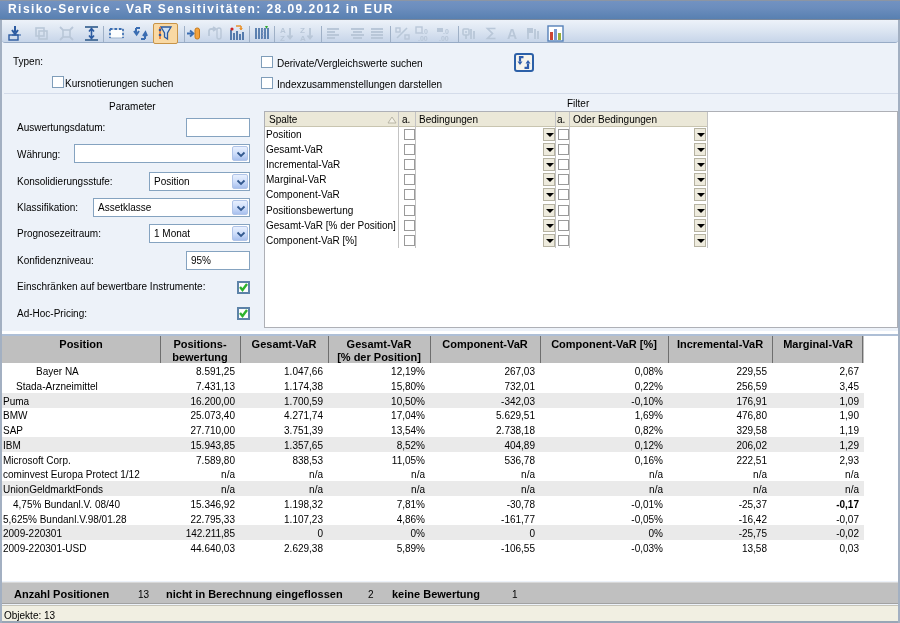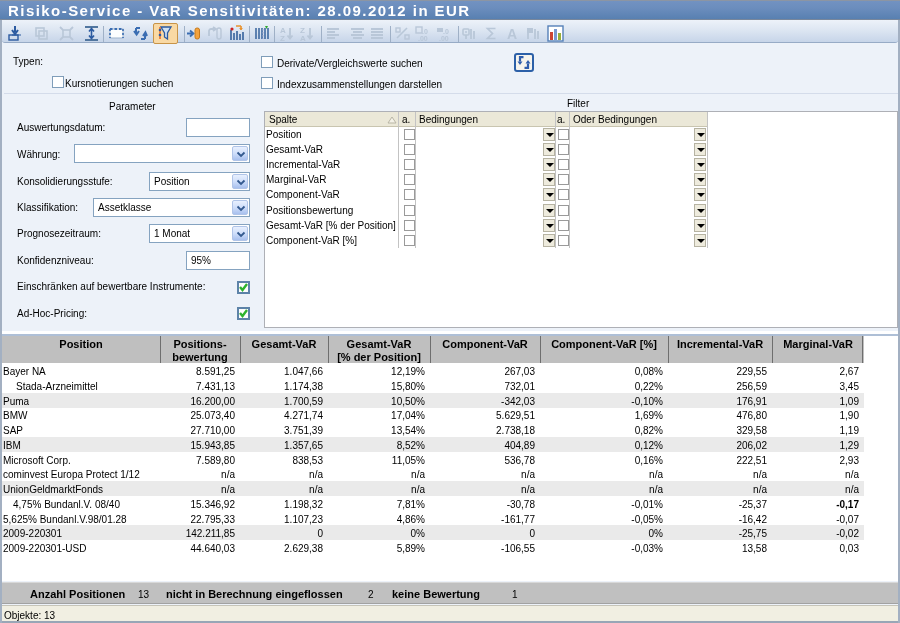--- a/index.html
+++ b/index.html
@@ -11,21 +11,21 @@
   border-left:2px solid #a3b0c2; border-right:2px solid #a3b0c2;
 }
 .abs { position:absolute; }
 .lbl { position:absolute; font-size:10px; white-space:nowrap; }
 
 #title {
   position:absolute; left:-2px; top:0; width:900px; height:20px;
   background:linear-gradient(180deg,#7292c1 0%,#6b8dbd 40%,#5880b1 100%);
   border-top:1px solid #8c95a3; border-bottom:1px solid #79879b;
 }
-#title span { position:absolute; left:8px; top:1px; font-size:15px; font-weight:bold; color:#fff; letter-spacing:1.45px; }
+#title span { position:absolute; left:8px; top:1px; font-size:12px; font-weight:bold; color:#fff; letter-spacing:1.45px; }
 
 #toolbar {
   position:absolute; left:0px; top:20px; width:896px; height:23px;
   background:linear-gradient(180deg,#edf2f9 0%,#dde6f2 45%,#c7d5e9 100%);
   border-bottom:1px solid #97abc6; border-radius:3px;
 }
 .sep { position:absolute; top:26px; width:1px; height:16px; background:#9fb0c6; }
 .ico { position:absolute; top:25px; width:17px; height:17px; }
 #filtbox { position:absolute; left:151px; top:23px; width:25px; height:21px; background:#f9d9a4; border:1px solid #c89448; border-radius:2px; }
 
@@ -369,21 +369,21 @@
       <div class="hsep" style="left:238px;"></div>
       <div class="hsep" style="left:326px;"></div>
       <div class="hsep" style="left:428px;"></div>
       <div class="hsep" style="left:538px;"></div>
       <div class="hsep" style="left:666px;"></div>
       <div class="hsep" style="left:770px;"></div>
       <div class="hsep" style="left:860px;"></div>
     </div>
   <div id="tbody">
       <div class="drow" style="top:363px;">
-        <span style="left:1px;">Bayer NA</span>
+        <span style="left:1px;padding-left:33px;">Bayer NA</span>
         <span class="r" style="left:158px;width:75px;">8.591,25</span>
         <span class="r" style="left:238px;width:83px;">1.047,66</span>
         <span class="r" style="left:326px;width:97px;">12,19%</span>
         <span class="r" style="left:428px;width:105px;">267,03</span>
         <span class="r" style="left:538px;width:123px;">0,08%</span>
         <span class="r" style="left:666px;width:99px;">229,55</span>
         <span class="r" style="left:770px;width:87px;">2,67</span>
       </div>
       <div class="drow" style="top:377.77px;">
         <span style="left:14px;text-align:right;">Stada-Arzneimittel</span>
@@ -501,21 +501,21 @@
         <span class="r" style="left:238px;width:83px;">2.629,38</span>
         <span class="r" style="left:326px;width:97px;">5,89%</span>
         <span class="r" style="left:428px;width:105px;">-106,55</span>
         <span class="r" style="left:538px;width:123px;">-0,03%</span>
         <span class="r" style="left:666px;width:99px;">13,58</span>
         <span class="r" style="left:770px;width:87px;">0,03</span>
       </div>
     </div>
 
   <div id="sumbar">
-    <span style="left:28px;">Anzahl Positionen</span>
+    <span style="left:12px;">Anzahl Positionen</span>
     <span class="n" style="left:136px;">13</span>
     <span style="left:164px;">nicht in Berechnung eingeflossen</span>
     <span class="n" style="left:366px;">2</span>
     <span style="left:390px;">keine Bewertung</span>
     <span class="n" style="left:510px;">1</span>
   </div>
   <div id="statbar">
       <div class="lbl" style="left:2px; top:4px;">Objekte: 13</div>
     </div>
 </div>

